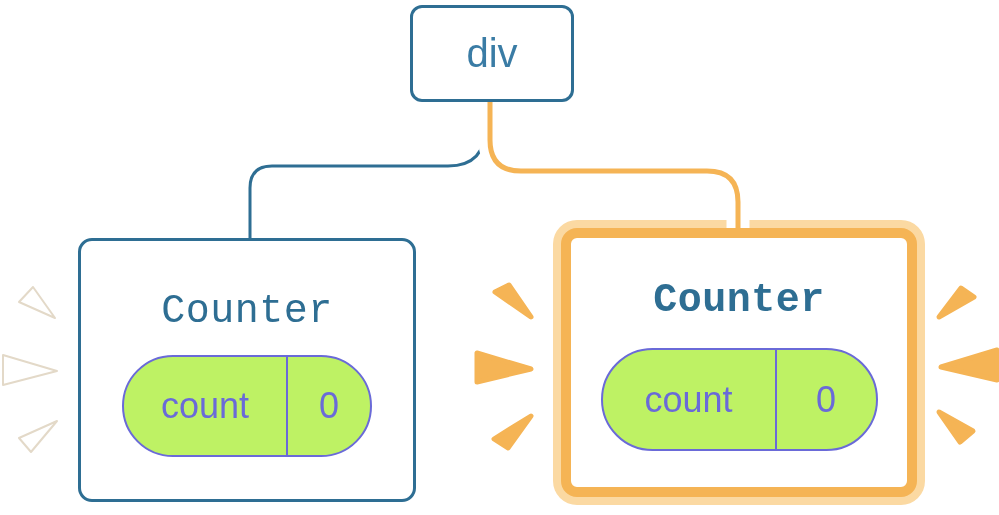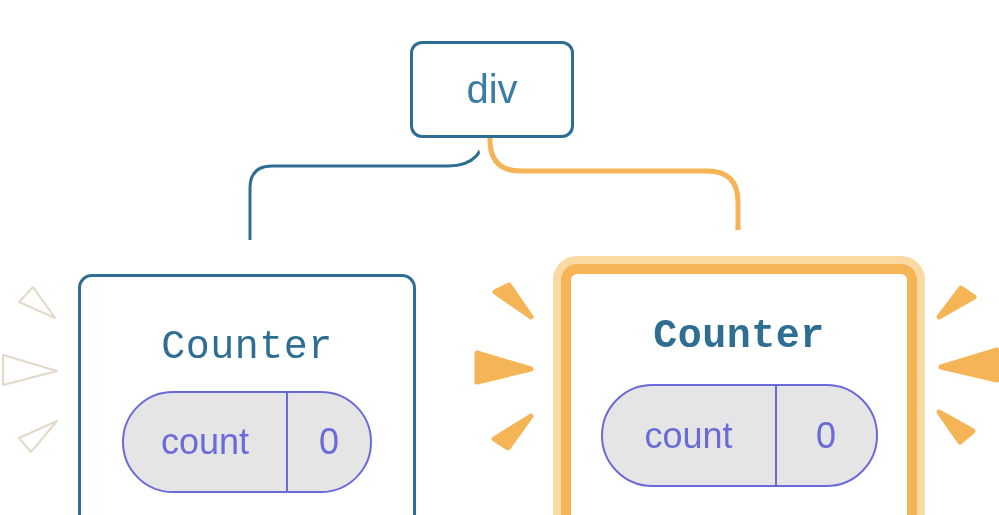--- a/index.html
+++ b/index.html
@@ -5,21 +5,21 @@
   html,body{margin:0;padding:0;background:#ffffff;}
   body{
     width:999px;height:515px;position:relative;overflow:hidden;
     font-family:"Liberation Sans","DejaVu Sans",sans-serif;
   }
   .layer{position:absolute;left:0;top:0;width:999px;height:515px;pointer-events:none;}
 
   
   .node{
     position:absolute;box-sizing:border-box;background:#fff;
-    display:flex;flex-direction:column;align-items:center;margin-top:36px;
+    display:flex;flex-direction:column;align-items:center;
   }
   #root-node{
     left:410px;top:5px;width:164px;height:97px;
     border:3px solid var(--blue);border-radius:12px;
     justify-content:center;
     font-size:40px;color:var(--blue-text);
     z-index:2;
   }
   #counter-left{
     left:78px;top:238px;width:338px;height:264px;
@@ -37,21 +37,21 @@
   .counter-title{
     font-size:40px;line-height:1.15;color:var(--blue);
     font-weight:500;letter-spacing:0.5px;font-family:Liberation Mono, monospace;
   }
   #counter-right .counter-title{font-weight:700;}
 
   
   .pill{
     box-sizing:border-box;display:flex;align-items:stretch;
     border:2.5px solid var(--indigo);border-radius:999px;
-    color:var(--indigo);font-size:36px;background:#e5e5e5;text-align:center;
+    color:var(--indigo);font-size:36px;background:#bef264;text-align:center;
   }
   #counter-left .pill{width:250px;height:102px;}
   #counter-right .pill{width:277px;height:103px;}
   .pill-key{
     flex:1;display:flex;align-items:center;justify-content:center;
     border-right:2.5px solid var(--indigo);
   }
   .pill-value{display:flex;align-items:center;justify-content:center;}
   #counter-left .pill-value{width:82px;}
   #counter-right .pill-value{width:99px;}

